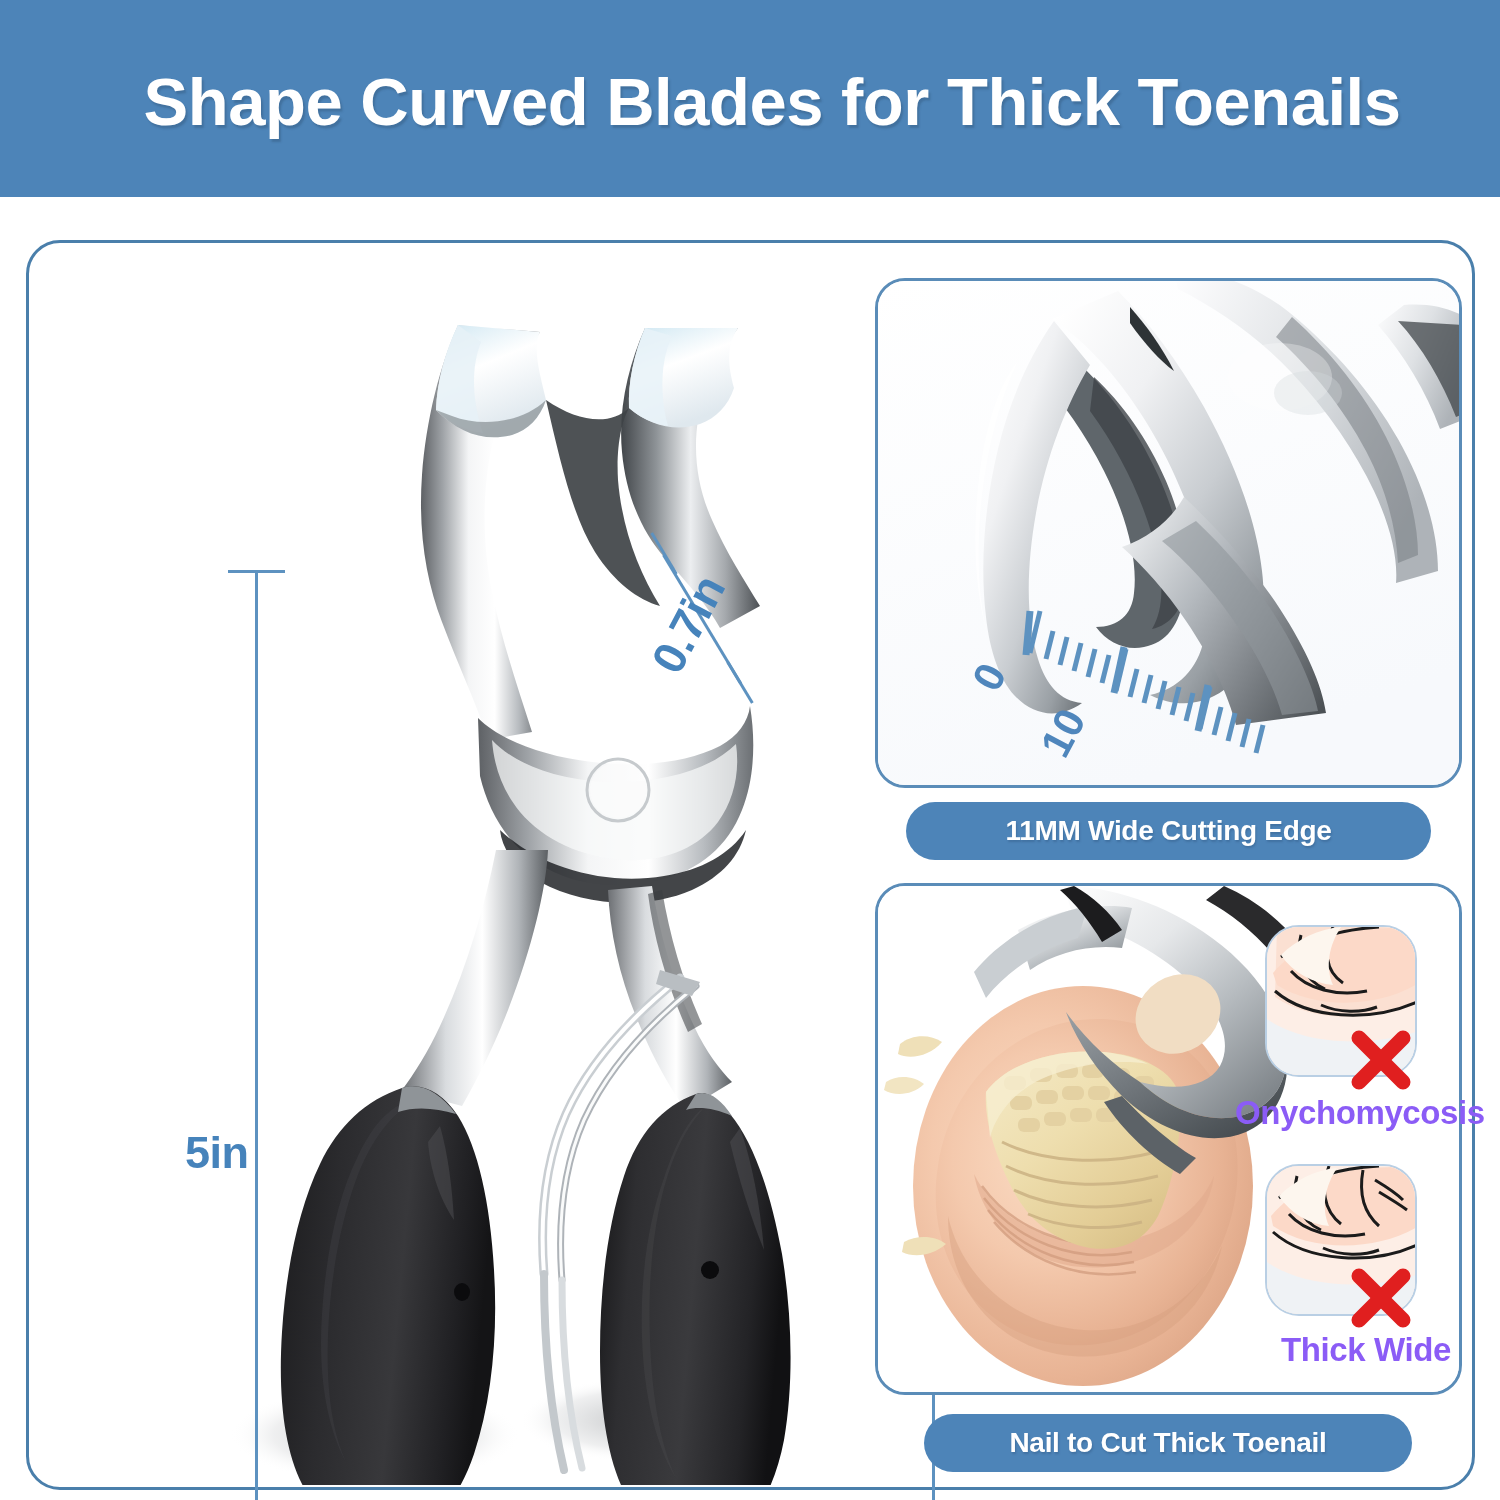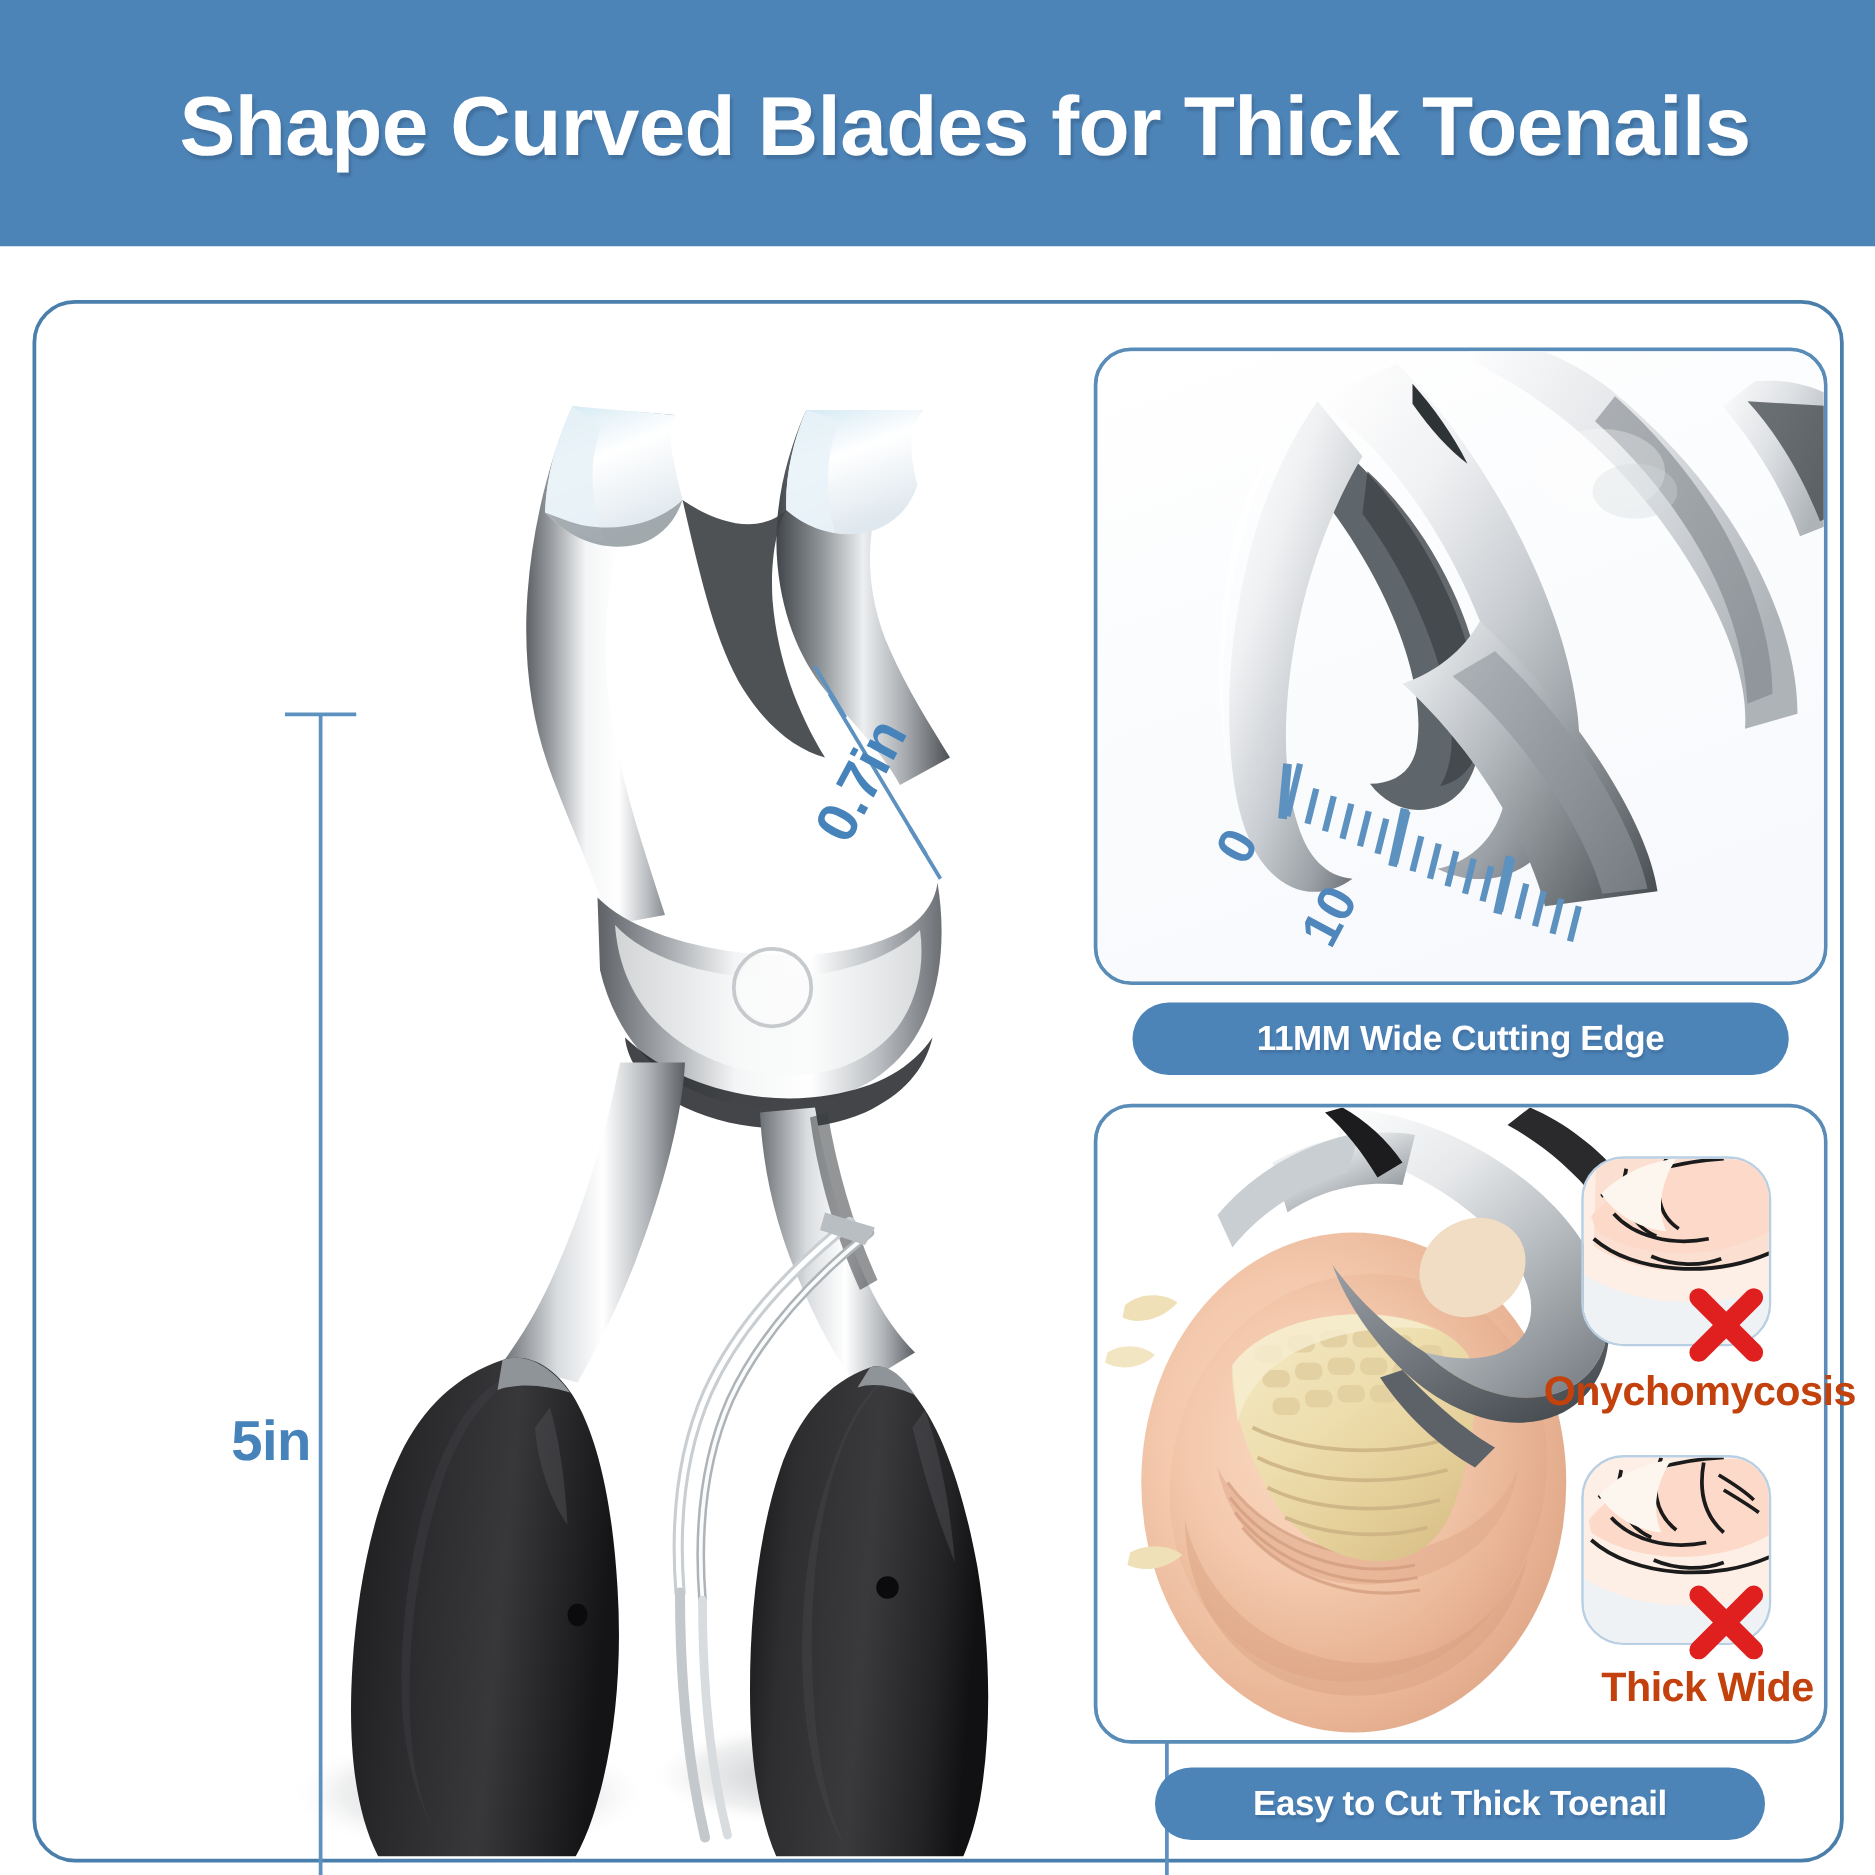--- a/index.html
+++ b/index.html
@@ -144,21 +144,21 @@
     position: absolute; width: 152px; height: 152px;
     border: 2px solid #b9cfe4;
     border-radius: 34px;
     overflow: hidden;
     background: linear-gradient(180deg,#fdece4 0%,#fbe3d7 55%,#eef1f4 100%);
   }
   #inset-onycho { left: 1265px; top: 925px; }
   #inset-thick  { left: 1265px; top: 1164px; }
 
   .inset-label {
-    position: absolute; color: #c2410c; font-weight: 700;
+    position: absolute; color: #8b5cf6; font-weight: 700;
     font-size: 33px; white-space: nowrap; letter-spacing:-0.4px;
   }
   #label-onycho { left: 1235px; top: 1094px; }
   #label-thick  { left: 1281px; top: 1331px; }
 
   .red-x { position: absolute; width: 66px; height: 66px; }
   #x-onycho { left: 1348px; top: 1027px; }
   #x-thick  { left: 1348px; top: 1265px; }
 
   
@@ -573,15 +573,15 @@
     </svg>
   </div>
   <svg class="red-x" id="x-thick" viewBox="0 0 66 66">
     <g stroke="#e01f1f" stroke-width="15" stroke-linecap="round">
       <line x1="11" y1="11" x2="55" y2="55"></line>
       <line x1="55" y1="11" x2="11" y2="55"></line>
     </g>
   </svg>
   <div class="inset-label" id="label-thick">Thick Wide</div>
 
-  <div class="badge" id="badge-easy-cut">Easy to Cut Thick Toenail</div>
+  <div class="badge" id="badge-easy-cut">Nail to Cut Thick Toenail</div>
 
 </div>
 
 </body></html>

